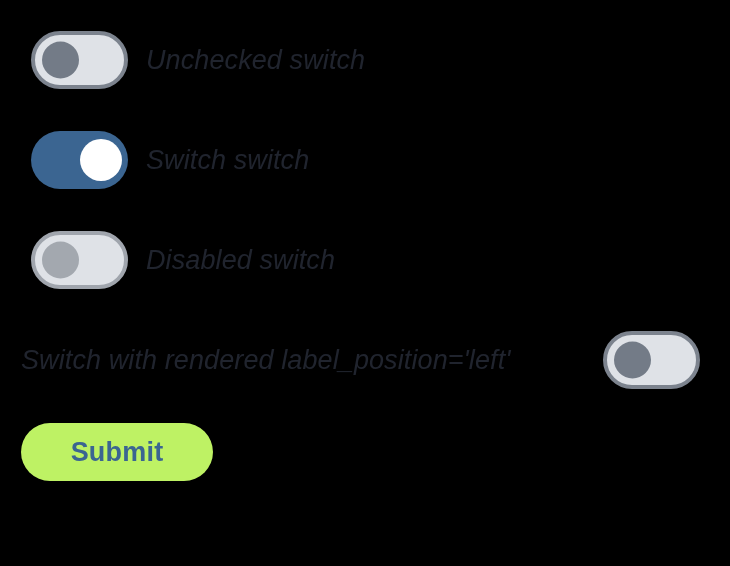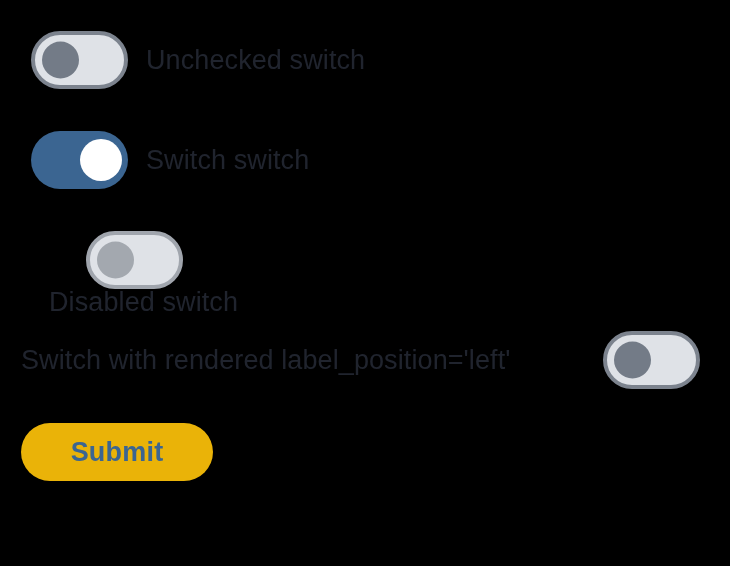--- a/index.html
+++ b/index.html
@@ -22,20 +22,21 @@
     width: 730px;
     height: 566px;
   }
 
   
   .switch-row {
     position: absolute;
     display: flex;
     align-items: center;
     height: 58px;
+    font-style: italic;
   }
   .switch-row.right-label { left: 31px; }
   .switch-row.left-label {
     left: 21px;
     width: 679px;
     justify-content: space-between;
   }
 
   
   .switch {
@@ -102,21 +103,21 @@
 
   
   .submit-button {
     position: absolute;
     left: 21px;
     top: 423px;
     width: 192px;
     height: 58px;
     border: none;
     border-radius: 29px;
-    background: #eab308;
+    background: #bef264;
     color: #3b6591;
     font-family: "Liberation Sans", sans-serif;
     font-size: 27px;
     font-weight: bold;
     letter-spacing: 0.2px;
     cursor: pointer;
     padding: 0;
   }
 </style>
 </head>
@@ -131,21 +132,21 @@
     <span class="switch-label after">Unchecked switch</span>
   </div>
 
   <div class="switch-row right-label" style="top:131px;">
     <div class="switch on" role="switch" aria-checked="true">
       <span class="thumb"></span>
     </div>
     <span class="switch-label after">Switch switch</span>
   </div>
 
-  <div class="switch-row right-label" style="top:231px;flex-direction:column;">
+  <div class="switch-row right-label" style="top:231px;">
     <div class="switch disabled" role="switch" aria-checked="false" aria-disabled="true">
       <span class="thumb"></span>
     </div>
     <span class="switch-label after">Disabled switch</span>
   </div>
 
   <div class="switch-row left-label" style="top:331px;">
     <span class="switch-label before">Switch with rendered label_position='left'</span>
     <div class="switch off" role="switch" aria-checked="false">
       <span class="thumb"></span>

